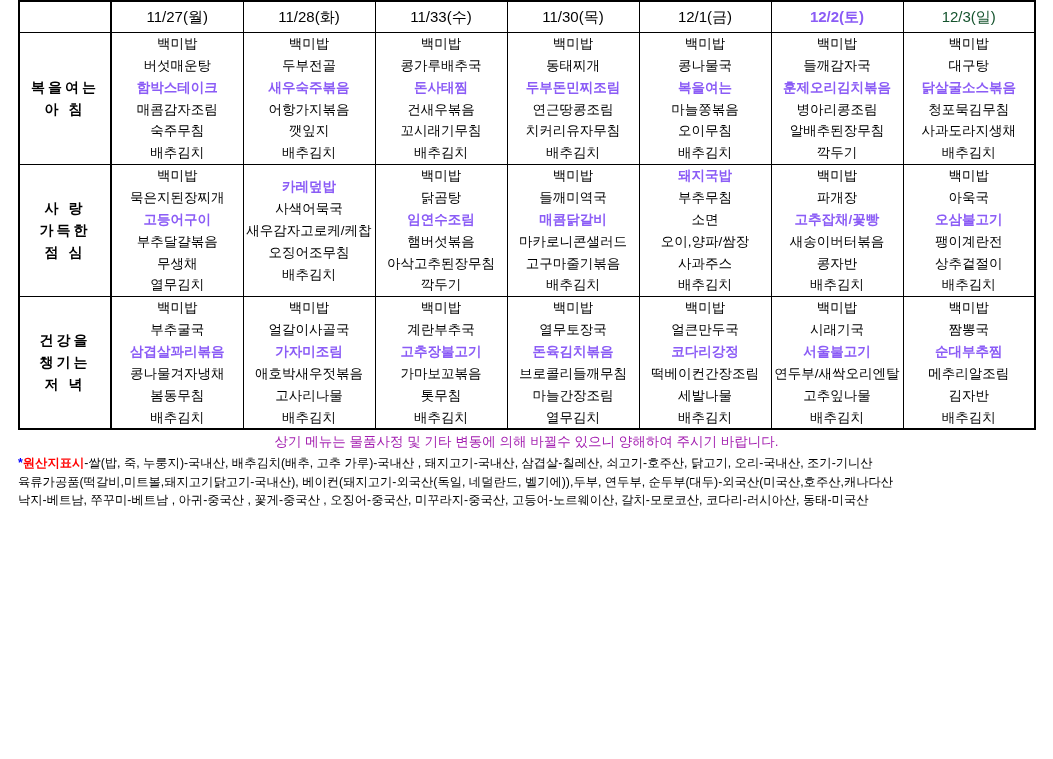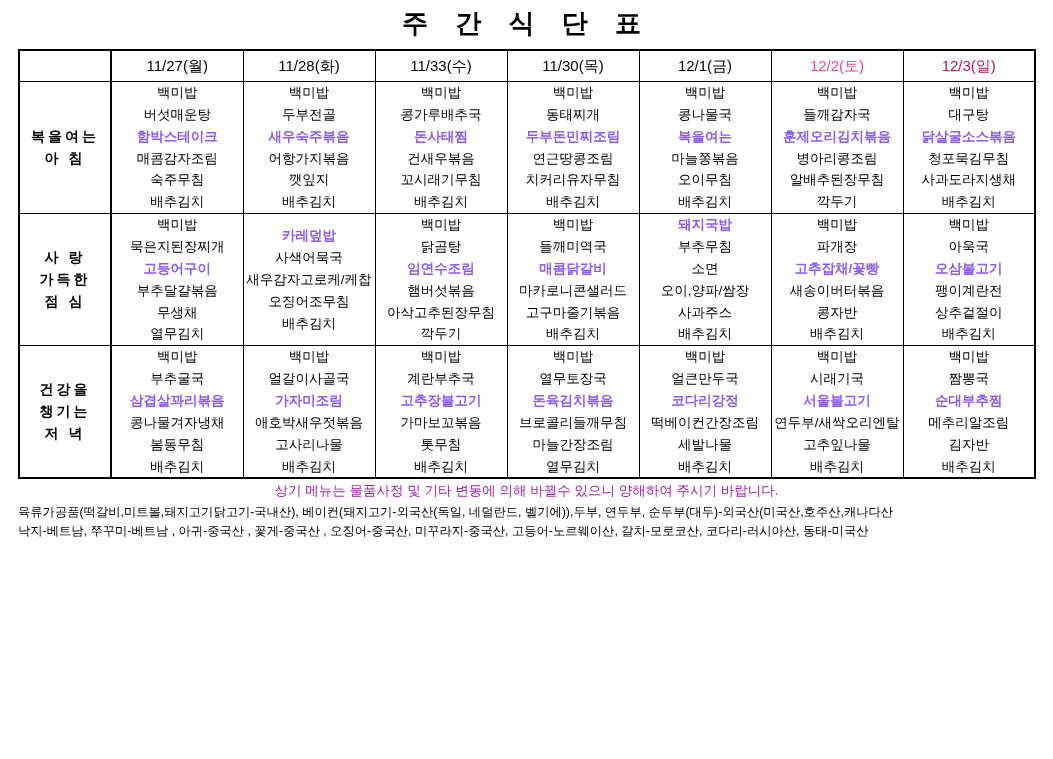--- a/index.html
+++ b/index.html
@@ -43,22 +43,22 @@
   }
   
   table.menu tr.head th {
     border-top: 2px solid #000;
   }
   .daycell {
     font-size: 15px;
     height: 30px;
     font-weight: normal;
   }
-  .sat { color: #ec4899; }
-  .sun { color: #be185d; }
+  .sat { color: #8b5cf6; font-weight: bold; }
+  .sun { color: #14532d; }
   .mealname {
     width: 92px;
     font-size: 14px;
     font-weight: bold;
     line-height: 1.55;
     letter-spacing: 3px;
     border-right: 2px solid #000 !important;
   }
   .mealname div { white-space: nowrap; }
   .dishes {
@@ -81,21 +81,20 @@
     padding-top: 1px;
   }
   .origin .star { color: #0000ff; font-weight: bold; }
   .origin .redlbl { color: #ff0000; font-weight: bold; }
 </style>
 </head>
 <body>
 
 <div class="page">
 
-  <div class="title">주 간 식 단 표</div>
 
   <table class="menu">
     <colgroup>
       <col style="width:92px">
       <col style="width:132px">
       <col style="width:132px">
       <col style="width:132px">
       <col style="width:132px">
       <col style="width:132px">
       <col style="width:132px">
@@ -302,17 +301,20 @@
         <div>김자반</div>
         <div>배추김치</div>
       </td>
     </tr>
   </tbody>
     </table>
 
   <div class="notice">상기 메뉴는 물품사정 및 기타 변동에 의해 바뀔수 있으니 양해하여 주시기 바랍니다.</div>
 
   <div class="origin">
+    <div>
+      <span class="star">*</span><span class="redlbl">원산지표시</span><span>-쌀(밥, 죽, 누룽지)-국내산, 배추김치(배추, 고추 가루)-국내산 , 돼지고기-국내산, 삼겹살-칠레산, 쇠고기-호주산, 닭고기, 오리-국내산,  조기-기니산</span>
+    </div>
     <div>육류가공품(떡갈비,미트볼,돼지고기닭고기-국내산), 베이컨(돼지고기-외국산(독일, 네덜란드, 벨기에)),두부, 연두부, 순두부(대두)-외국산(미국산,호주산,캐나다산</div>
     <div>낙지-베트남, 쭈꾸미-베트남 , 아귀-중국산 , 꽃게-중국산 , 오징어-중국산, 미꾸라지-중국산, 고등어-노르웨이산, 갈치-모로코산, 코다리-러시아산, 동태-미국산</div>
   </div>
 
 </div>
 
 </body></html>

